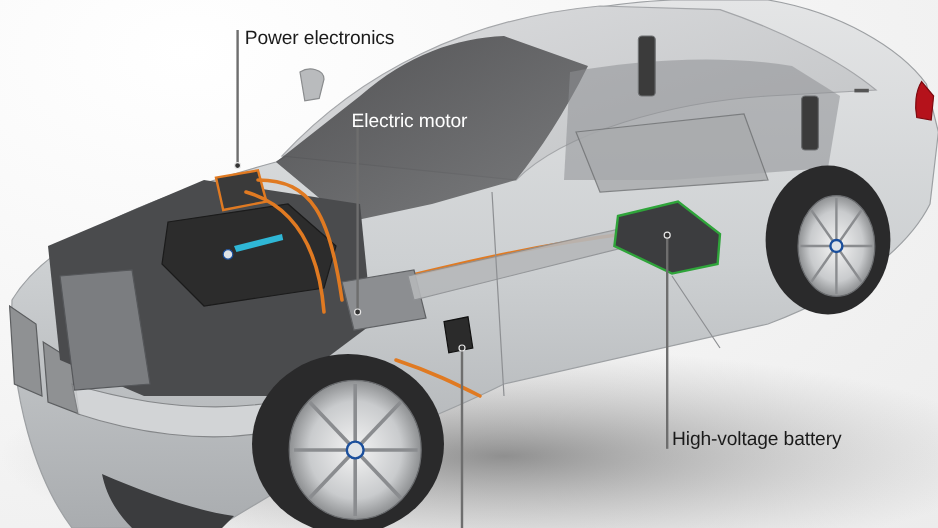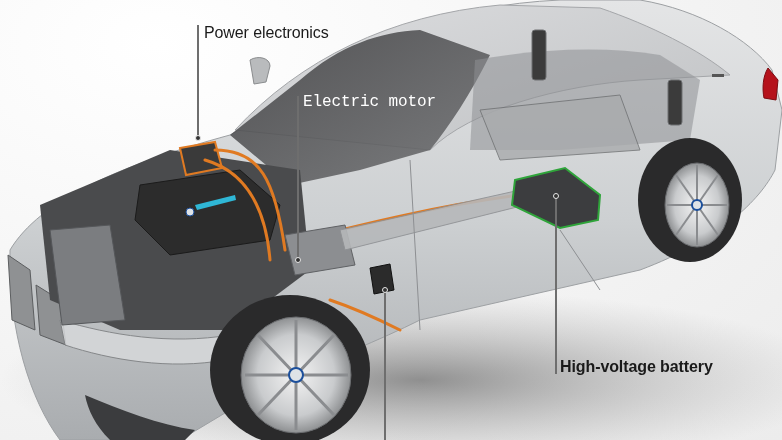--- a/index.html
+++ b/index.html
@@ -129,22 +129,22 @@
 
     <rect x="712" y="74" width="12" height="3" fill="#555"></rect>
   </svg>
 
   <div class="callout-line" style="left:197px; top:25px; height:115px;"></div>
   <div class="callout-dot" style="left:195px; top:135px;"></div>
   <div class="callout-label label-dark" style="left:204px; top:26px;">Power electronics</div>
 
   <div class="callout-line" style="left:297px; top:96px; height:166px;"></div>
   <div class="callout-dot" style="left:295px; top:257px;"></div>
-  <div class="callout-label label-light" style="left:303px; top:95px;font-family:Liberation Mono, monospace;">Electric motor</div>
+  <div class="callout-label label-light" style="left:293px; top:95px;">Electric motor</div>
 
   <div class="callout-line" style="left:555px; top:196px; height:178px;"></div>
   <div class="callout-dot" style="left:553px; top:193px;"></div>
-  <div class="callout-label label-dark" style="left:560px; top:360px;font-weight:bold;">High-voltage battery</div>
+  <div class="callout-label label-dark" style="left:560px; top:360px;">High-voltage battery</div>
 
   <div class="callout-line" style="left:384px; top:290px; height:150px;"></div>
   <div class="callout-dot" style="left:382px; top:287px;"></div>
 
 </div>
 
 </body></html>

